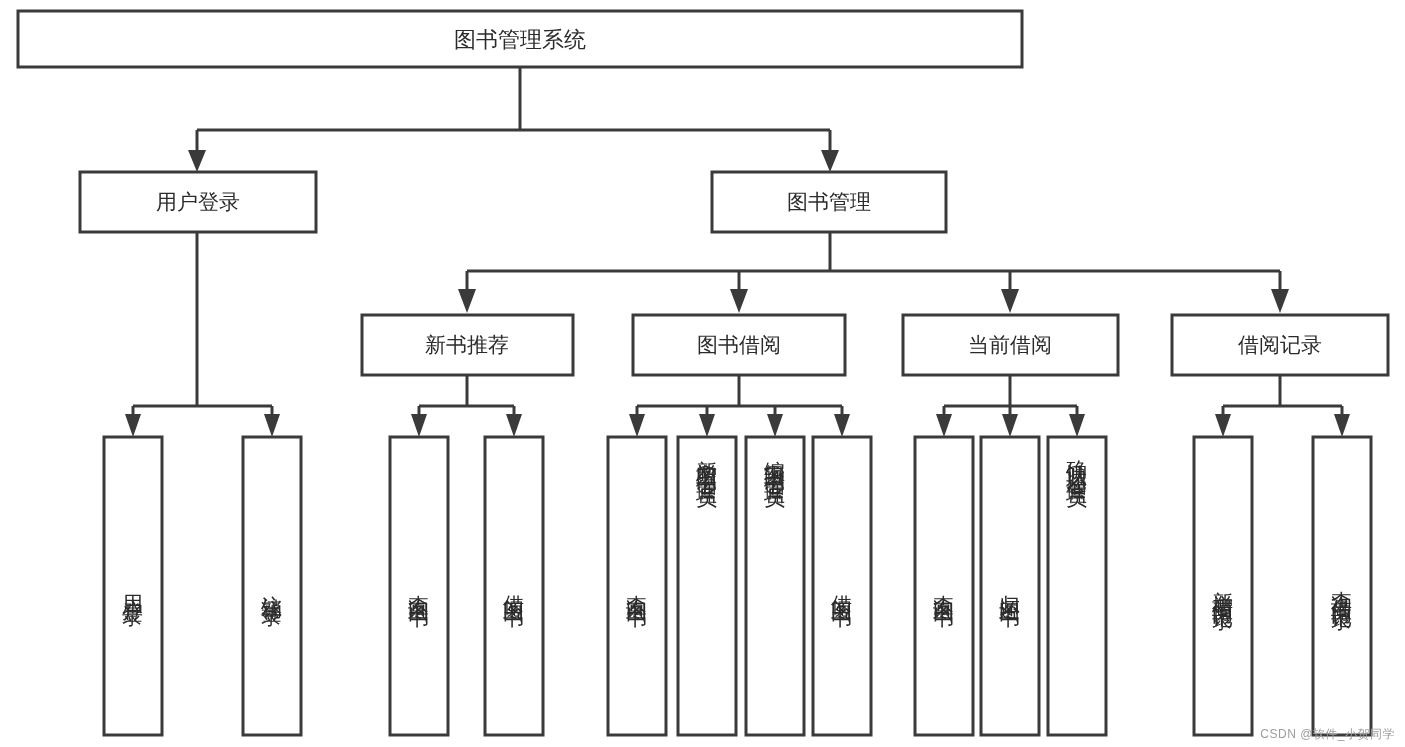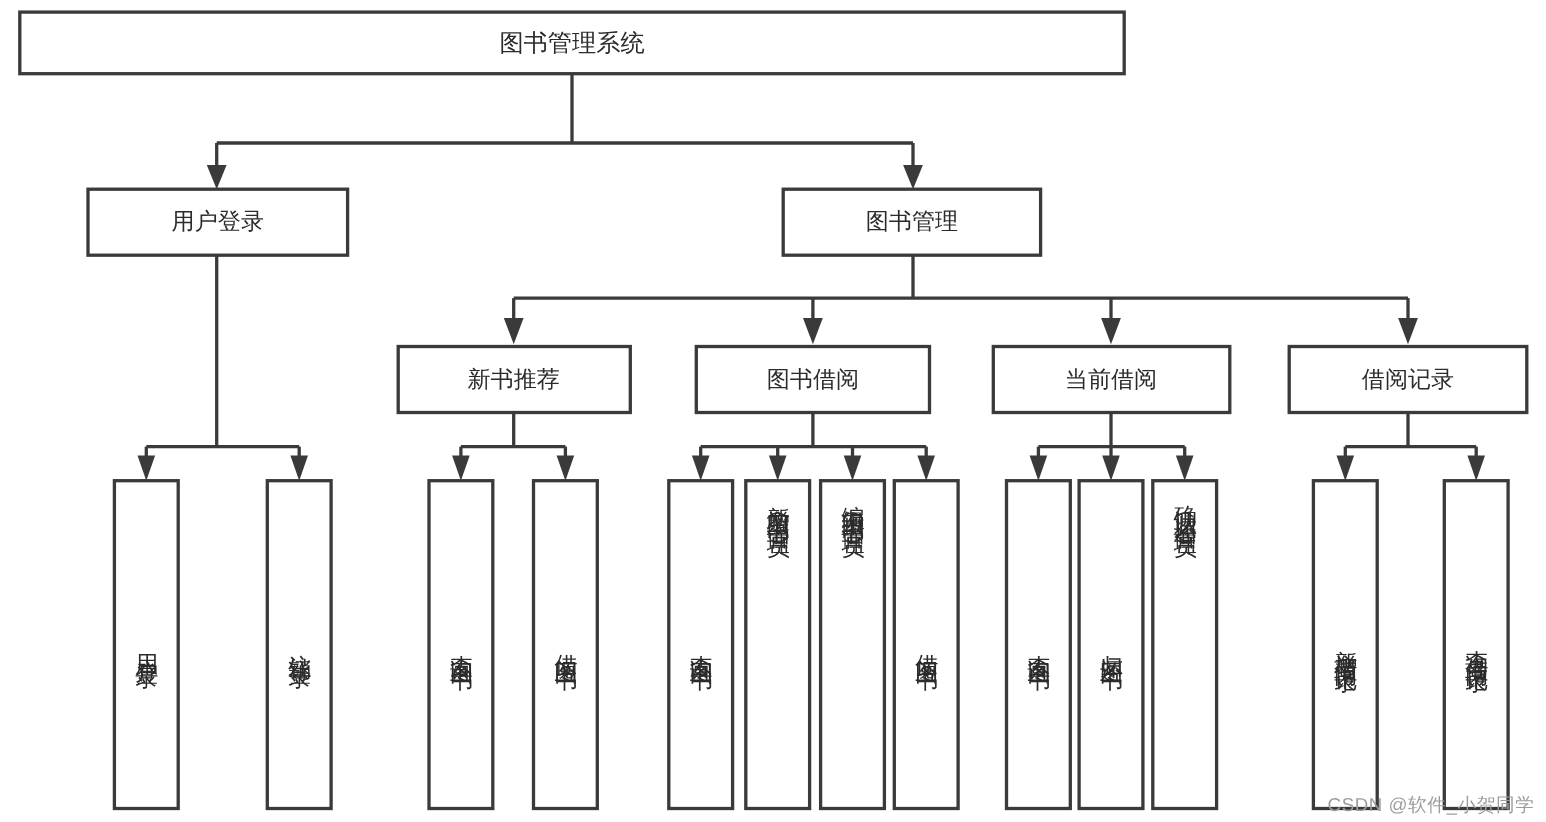--- a/index.html
+++ b/index.html
@@ -68,21 +68,21 @@
     line-height: 1;
     letter-spacing: 4px;
     color: #2b2b2b;
     white-space: nowrap;
   }
   .watermark {
     position: absolute;
     right: 10px;
     bottom: 4px;
     font-family: "Liberation Sans", "DejaVu Sans", sans-serif;
-    font-size: 17px;
+    font-size: 12px;
     color: #9d9d9d;
     white-space: nowrap;
     letter-spacing: 0.5px;
   }
 </style>
 </head>
 <body>
 
 <div id="diagram-root">
 

